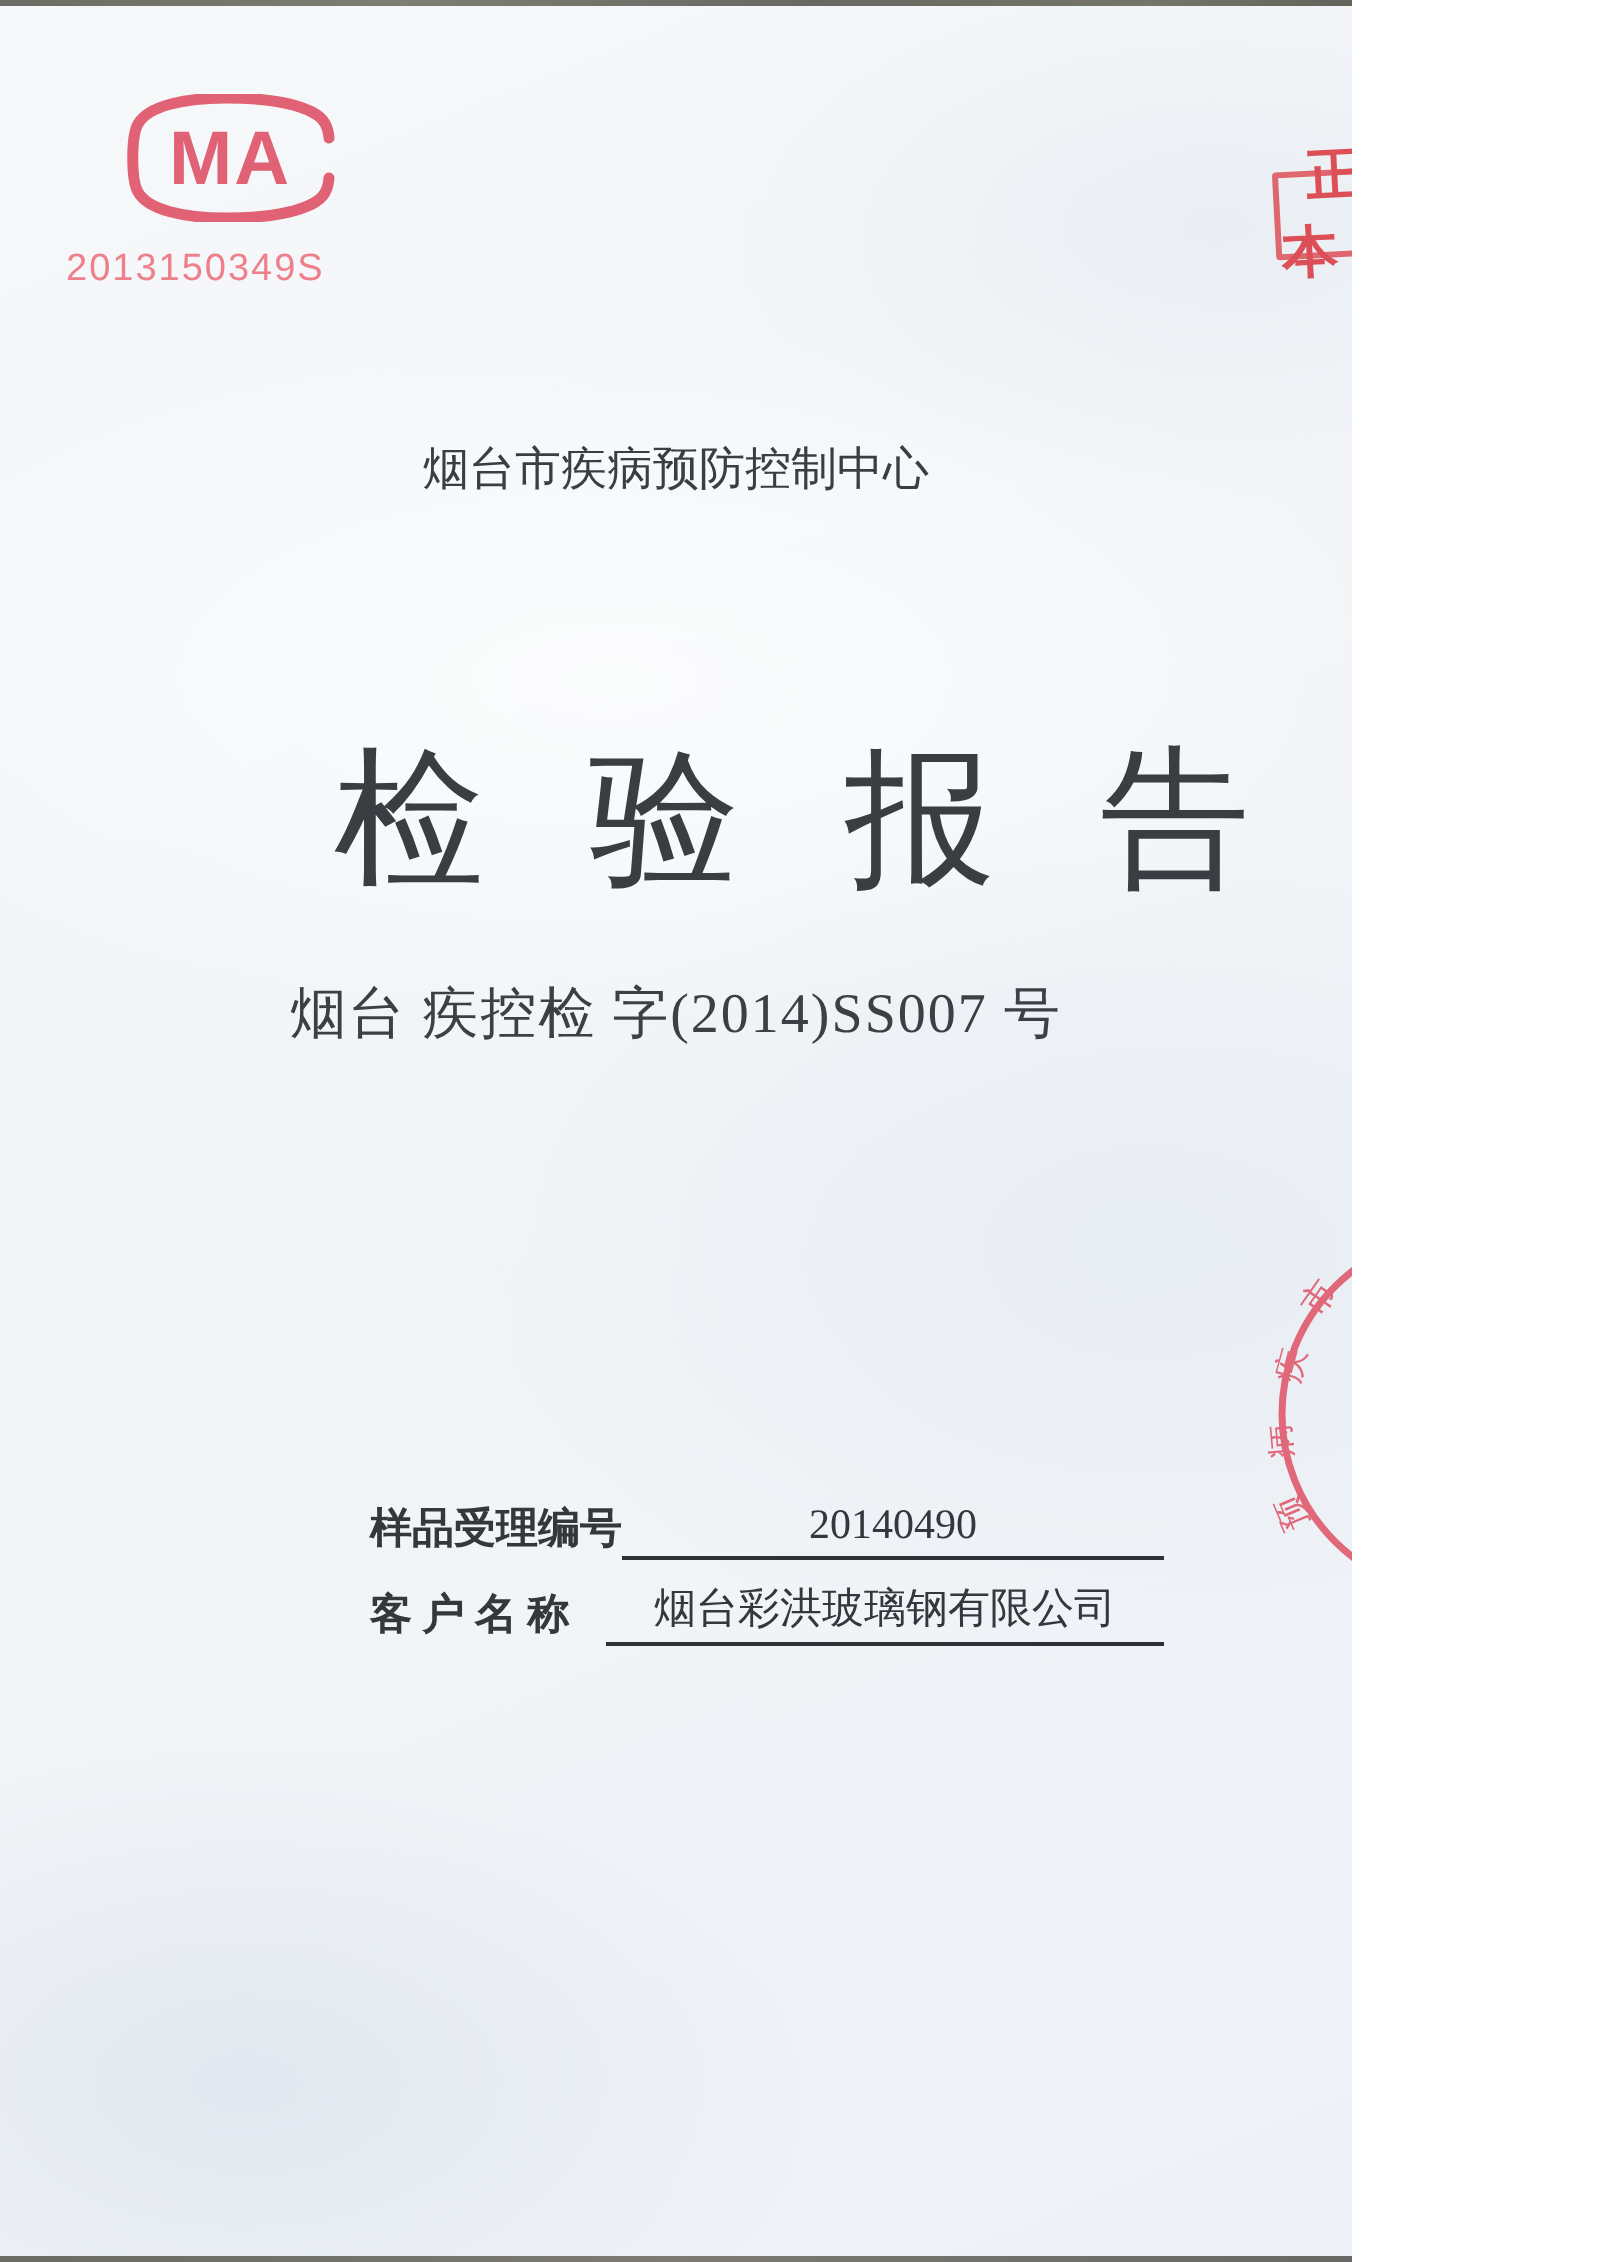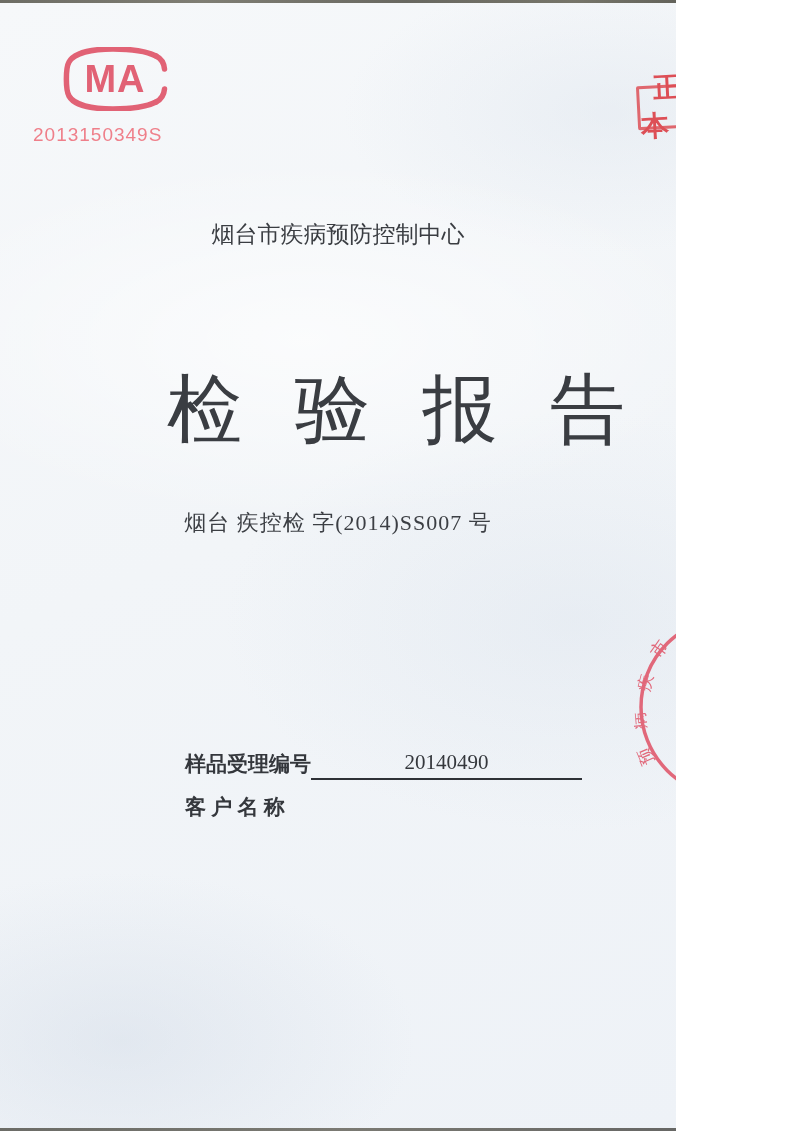--- a/index.html
+++ b/index.html
@@ -67,25 +67,24 @@
     position: absolute; top: 360px; left: 167px; width: 458px;
     display: flex; justify-content: space-between;
     font-size: 75px;
     color: #3a3d42;
   }
 
   
   .report-no {
     position: absolute; top: 488px; left: 0; right: 0;
     text-align: center;
-    font-size: 22px;
+    font-size: 28px;
     letter-spacing: 1px;
     color: #3c3f44;
     white-space: pre;
-    margin-top: 20px;
   }
 
   
   .round-seal { position: absolute; right: 0; top: 612px; width: 42px; height: 186px; opacity: .88; }
 
   
   .form-block { position: absolute; left: 185px; top: 737px; width: 397px; }
   .form-row { display: flex; align-items: flex-end; height: 43px; }
   .form-label {
     font-size: 21px; font-weight: bold;
@@ -151,16 +150,17 @@
     <text transform="translate(17,142) rotate(-113)" font-size="17" fill="#e0566a" font-family="Liberation Serif, serif" text-anchor="middle">预</text>
   </svg>
 
   <div class="form-block">
     <div class="form-row">
       <span class="form-label">样品受理编号</span>
       <span class="form-value">20140490</span>
     </div>
     <div class="form-row">
       <span class="form-label">客 户 名 称</span>
+      <span class="form-value">烟台彩洪玻璃钢有限公司</span>
     </div>
   </div>
 
 </div>
 
 </body></html>

